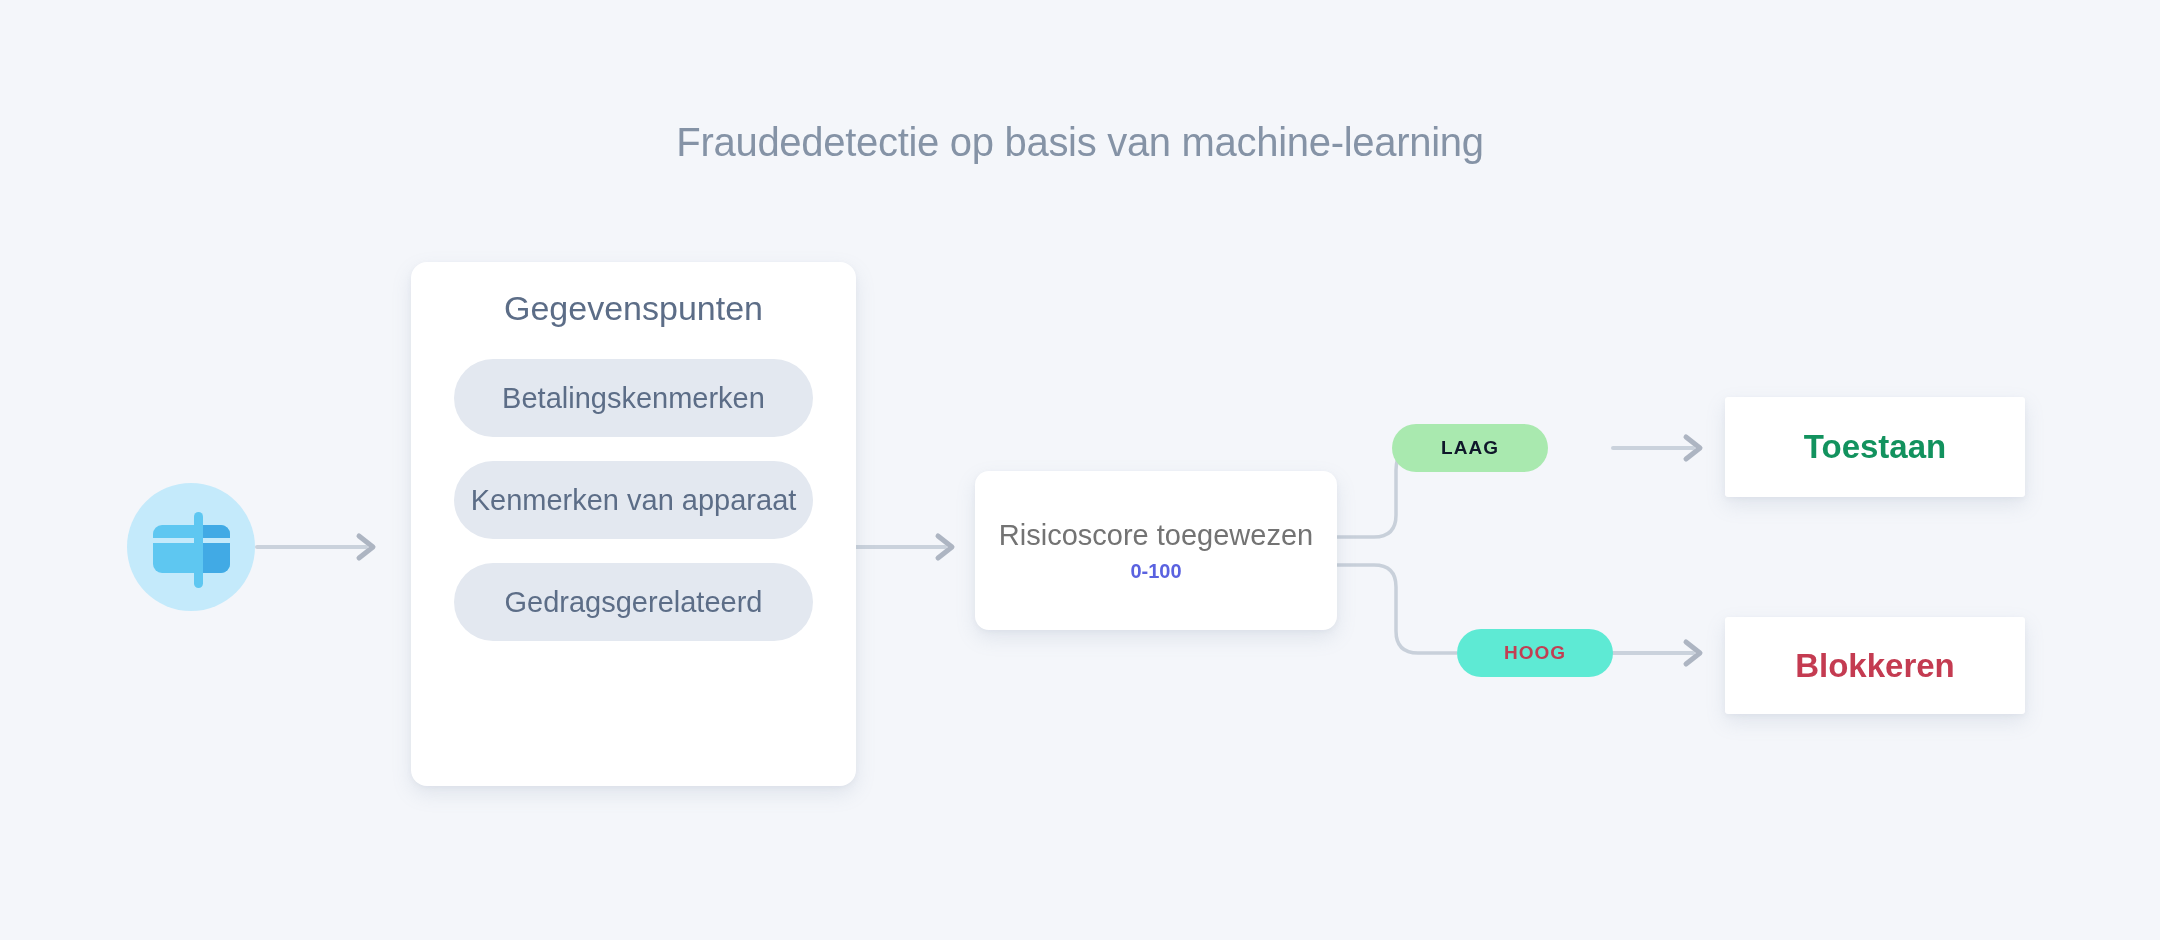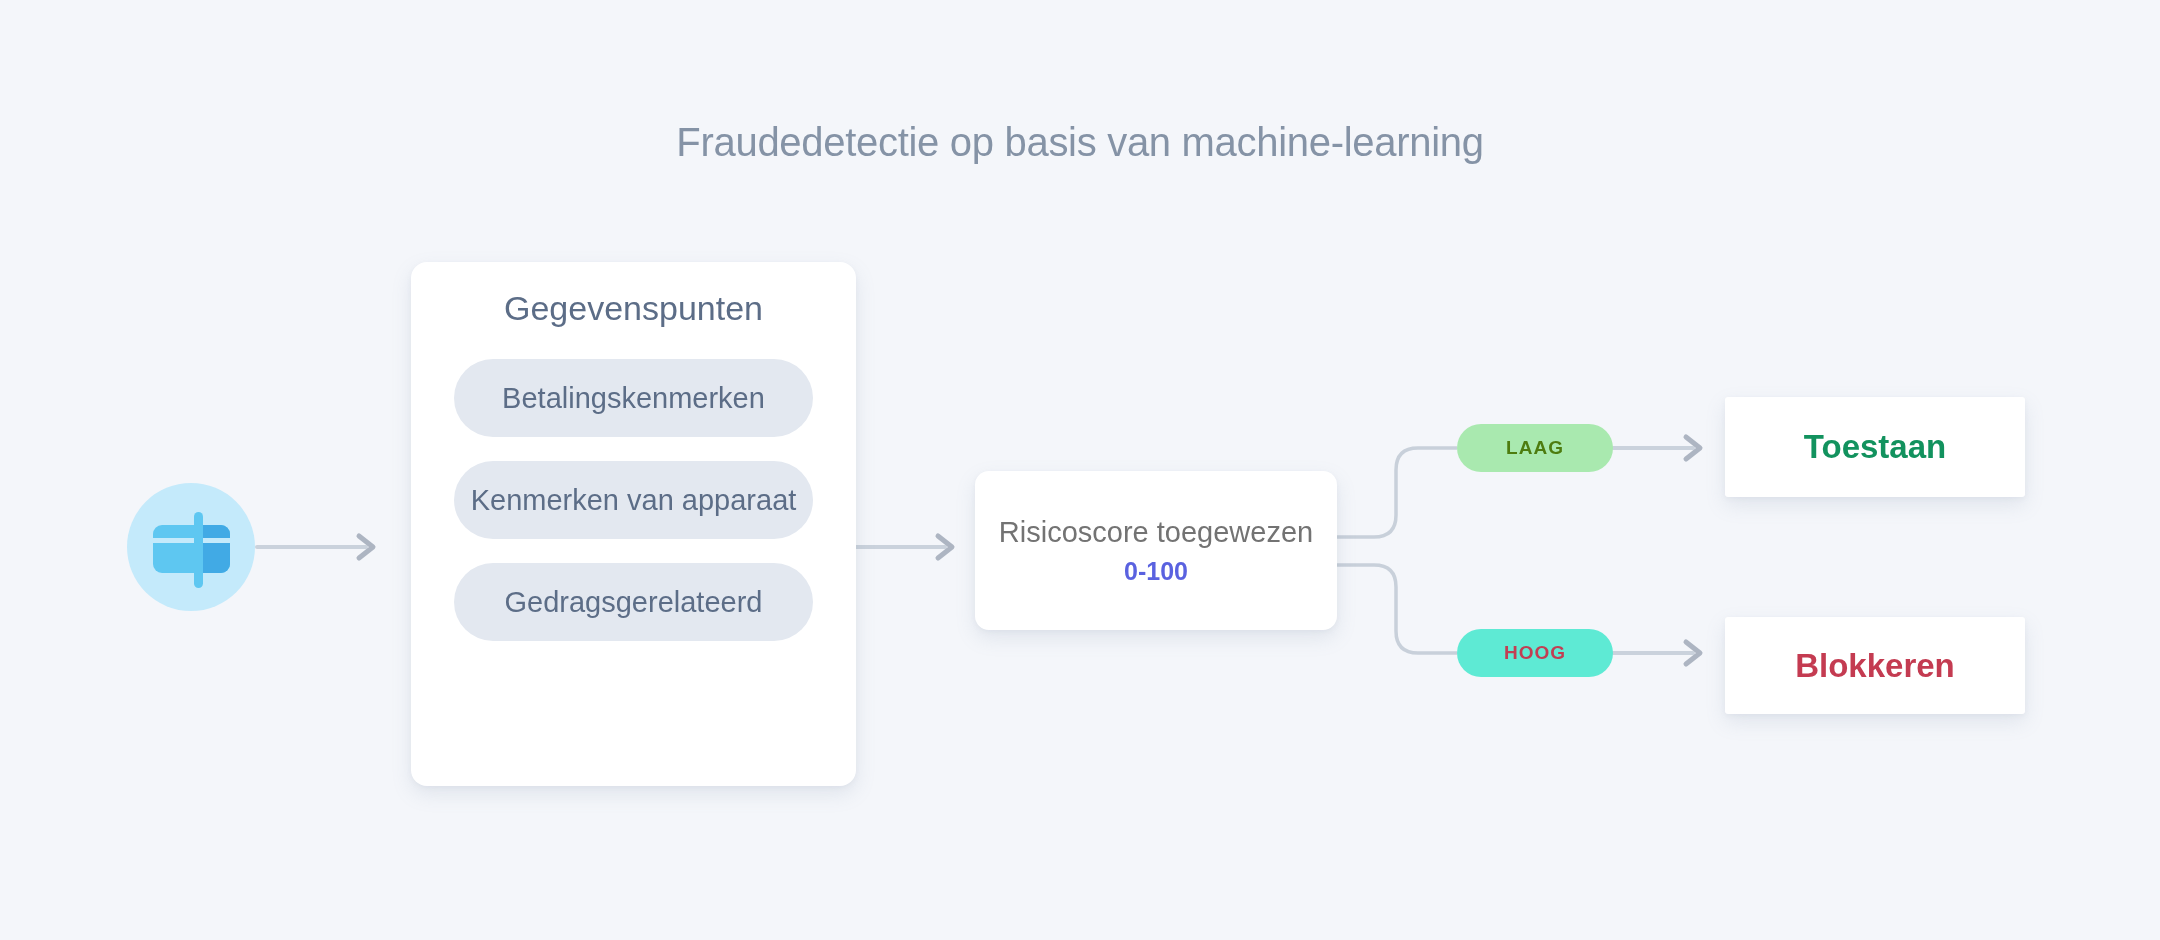--- a/index.html
+++ b/index.html
@@ -100,34 +100,34 @@
   .risk-card {
     left: 975px; top: 471px;
     width: 362px; height: 159px;
     border-radius: 14px;
     display: flex;
     flex-direction: column;
     align-items: center;
     justify-content: center;
   }
   .risk-title { font-size: 29px; color: #737373; }
-  .risk-range { font-size: 25px; font-weight: 600; color: #5A62E0; margin-top: 8px; }
+  .risk-range { font-size: 20px; font-weight: 600; color: #5A62E0; margin-top: 8px; }
   
   .badge {
     position: absolute;
     width: 156px; height: 48px;
     border-radius: 24px;
     display: flex;
     align-items: center;
     justify-content: center;
     font-size: 19px;
     font-weight: 700;
     letter-spacing: 1px;
   }
-  .badge-low  { left: 1457px; top: 424px; background: #A9E9AF; color: #4d7c0f; }
+  .badge-low  { left: 1392px; top: 424px; background: #A9E9AF; color: #0f172a; }
   .badge-high { left: 1457px; top: 629px; background: #5eead4; color: #C23E53; }
   
   .outcome-card {
     border-radius: 3px;
     display: flex;
     align-items: center;
     justify-content: center;
     font-size: 33px;
     font-weight: 700;
   }

